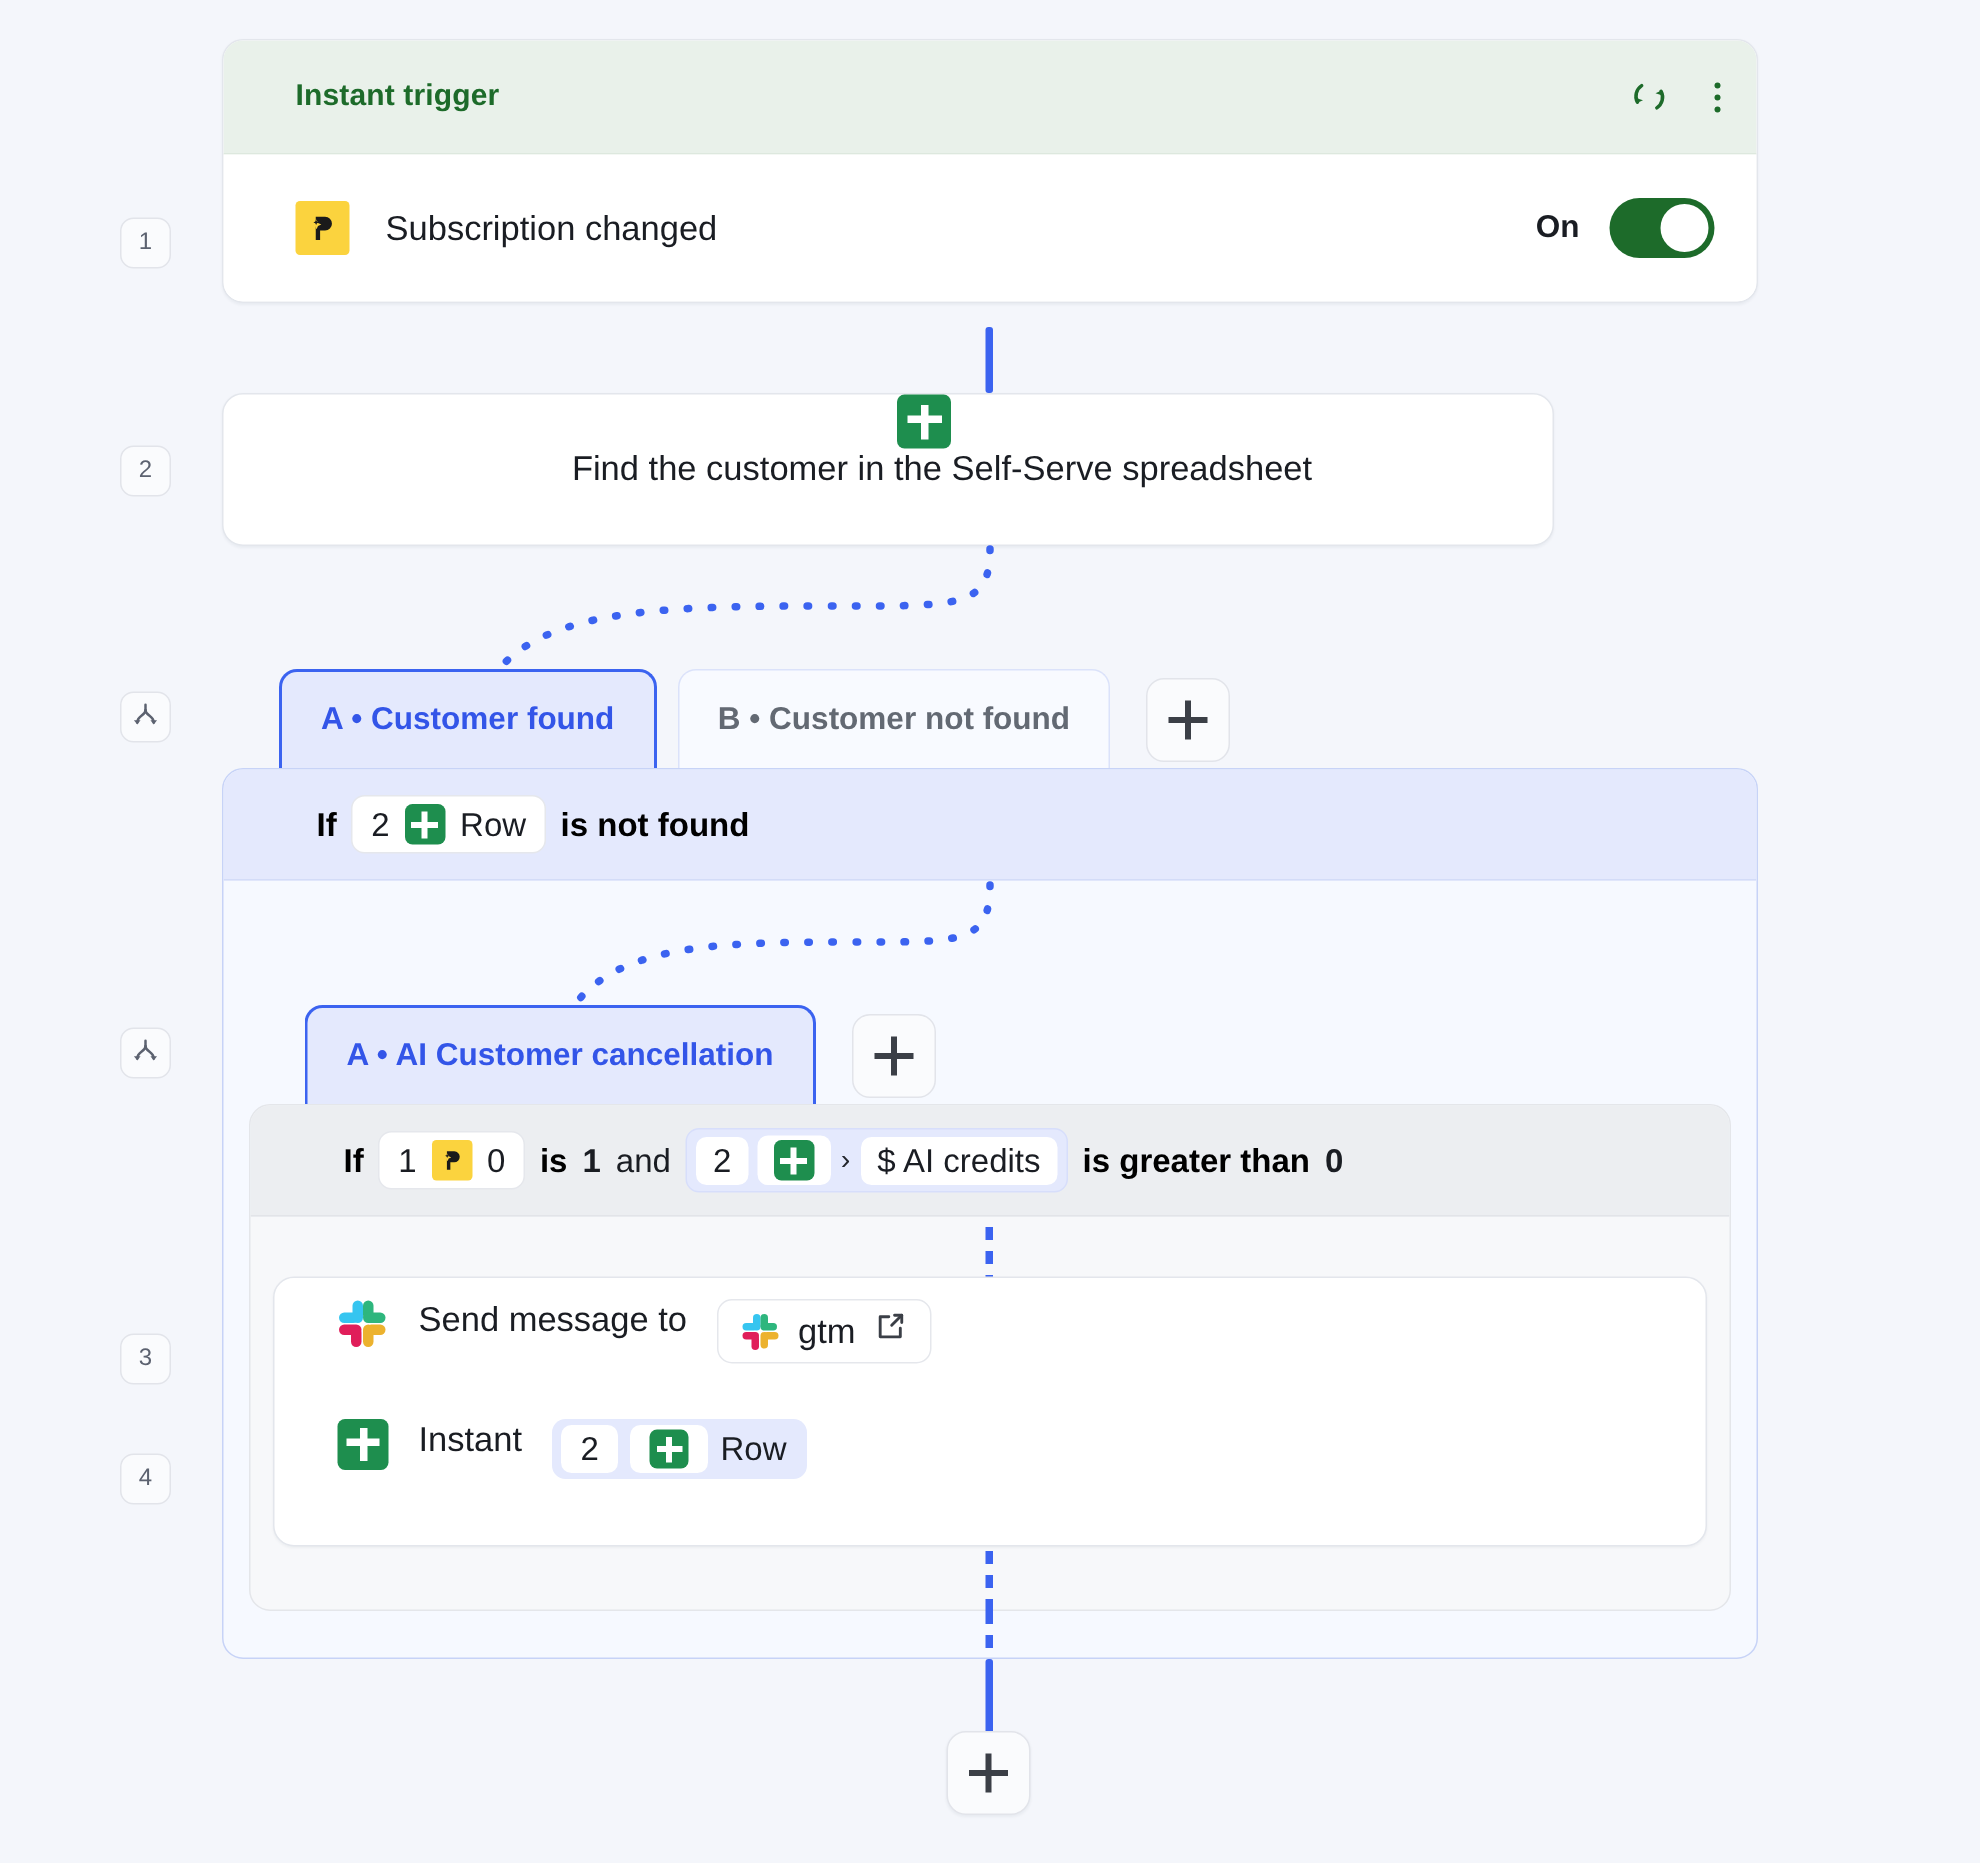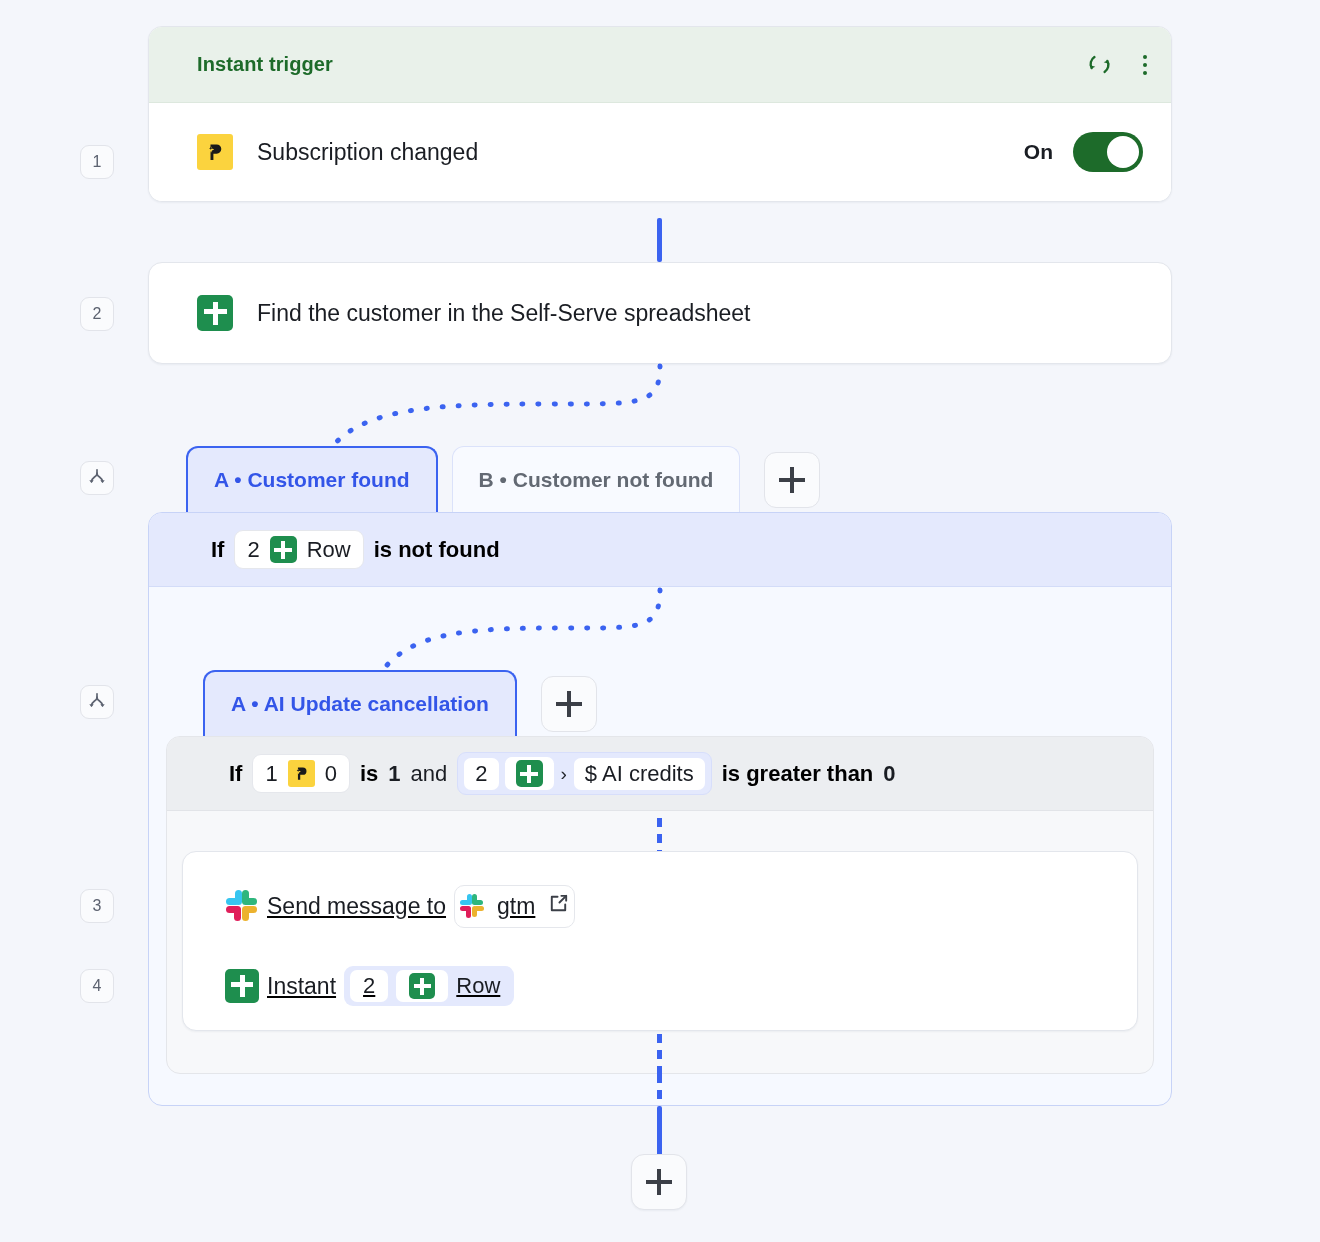--- a/index.html
+++ b/index.html
@@ -214,31 +214,30 @@
   .token.lav .chev { color:#23262c; font-size:19px; padding:0 1px; }
 
   
   .actions-card {
     position: absolute;
     border: 1px solid #e3e6ec; border-radius: 14px;
     background: #ffffff;
     box-shadow: 0 1px 2px rgba(22,30,60,.05);
   }
   .action-row {
-    display: flex; align-items: center;
+    display: flex; align-items: flex-start;
     padding-left: 42px;
     height: 80px;
-    gap: 8px;
-    text-decoration: underline;
+    gap: 20px;
   }
   .action-text { font-size: 23px; color: #1a1d23; }
   .pill-chan {
     display:inline-flex; align-items:center; gap:12px;
     border:1px solid #e5e7ec; border-radius:10px;
-    background:#fff; padding:6px 4px;
+    background:#fff; padding:6px 15px;
     font-size:23px; color:#1a1d23;
   }
   .pill-row {
     display:inline-flex; align-items:center; gap:8px;
     background:#e4e9fd; border-radius:9px; padding:4px 6px;
   }
   .pill-row .sub {
     background:#fff; border-radius:7px; padding:3px 13px;
     font-size:22px; color:#1a1d23; display:inline-flex; align-items:center;
   }
@@ -303,21 +302,21 @@
         </span>
     </div>
   </div>
 
   <div class="conn-solid" style="left:657px; top:218px; height:44px;"></div>
 
   <div class="gutter-badge" style="left:80px; top:297px;">
     <span>2</span>
   </div>
 
-  <div class="step-card" style="left:148px; top:262px; width:1024px; height:102px; padding-left:48px;">
+  <div class="step-card" style="left:148px; top:262px; width:888px; height:102px; padding-left:48px;flex-direction:column;">
     <span class="app-icon ic-sheets" style="width:36px;height:36px;">
       <span class="cross-v" style="width:5px;height:23px;left:15.5px;top:6.5px;"></span>
       <span class="cross-h" style="height:5px;width:23px;top:14px;left:6.5px;"></span>
     </span>
     <span class="step-label" style="margin-left:24px;">Find the customer in the Self-Serve spreadsheet</span>
   </div>
 
   <svg class="conn-curve" style="left:300px; top:362px;" width="380" height="96">
     <path d="M360 4 C360 44, 340 42, 250 42 C140 42, 60 44, 28 90" stroke="#3b63f0" stroke-width="5" fill="none" stroke-linecap="round" stroke-dasharray="1 15"></path>
   </svg>
@@ -370,21 +369,21 @@
       <path d="M12 3v4"></path>
       <path d="M12 7c0 4-6 4-6 9"></path>
       <path d="M12 7c0 4 6 4 6 9"></path>
       <polyline points="3.6,14.4 6,17.4 8.4,14.4" fill="#5c6270" stroke="none"></polyline>
       <polyline points="15.6,14.4 18,17.4 20.4,14.4" fill="#5c6270" stroke="none"></polyline>
     </svg>
   </div>
 
   <div class="branch-tabs" style="left:203px; top:670px;">
     <div class="tab active">
-      <span>A • AI Update cancellation</span>
+      <span>A • AI Customer cancellation</span>
     </div>
     <div class="tab-add">
       <span class="plus-glyph"></span>
     </div>
   </div>
 
   <div class="branch-body-inner" style="left:166px; top:736px; width:988px; height:338px;">
     <div class="cond-bar-inner">
       <span class="cond-kw">If</span>
       <span class="cond-gap"></span>

